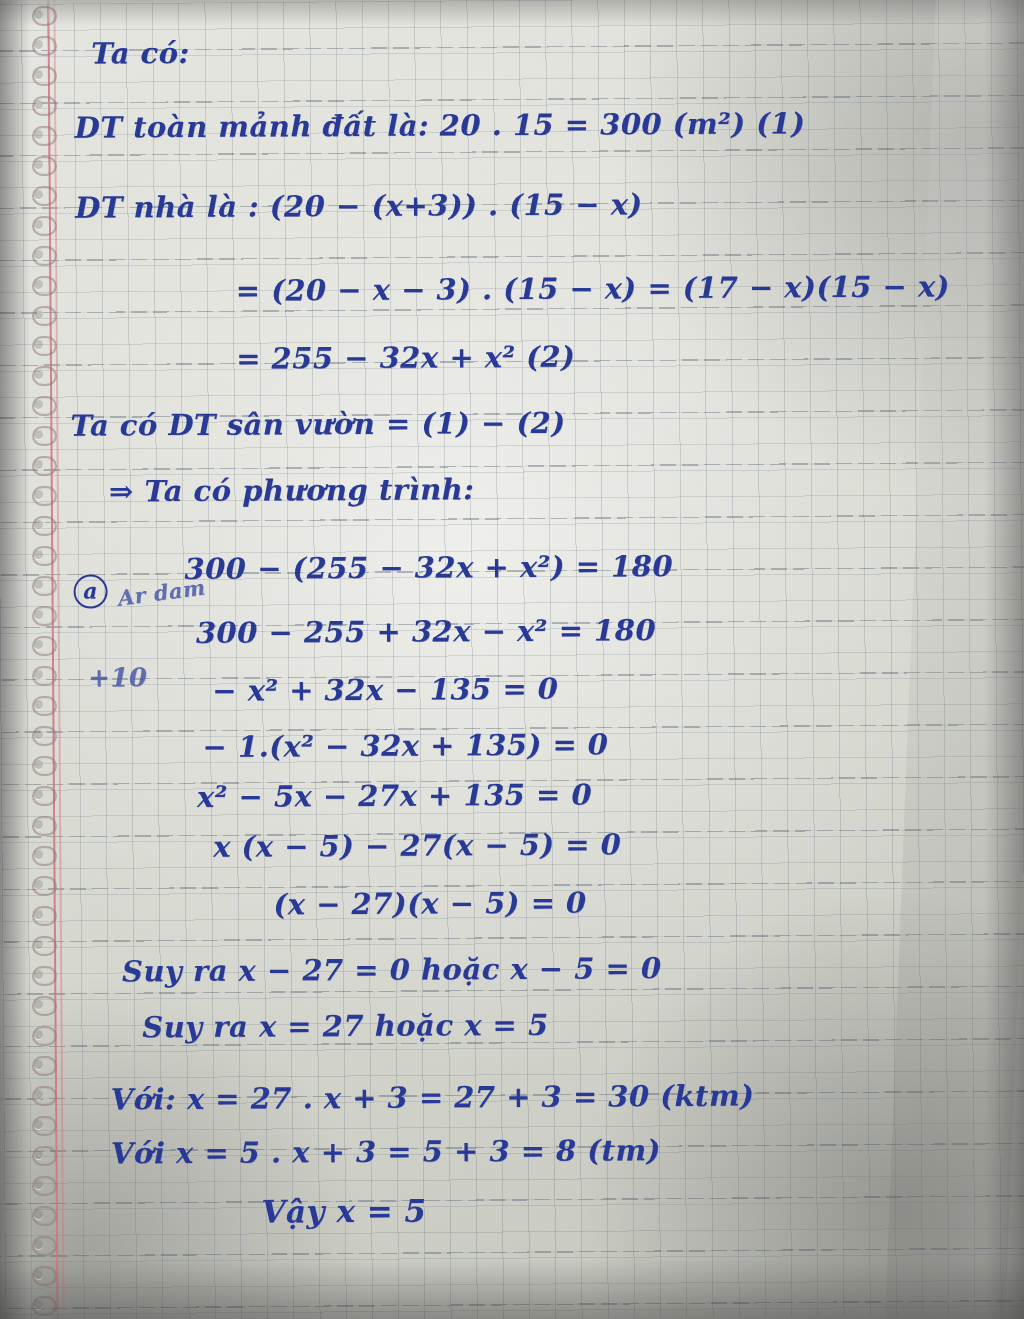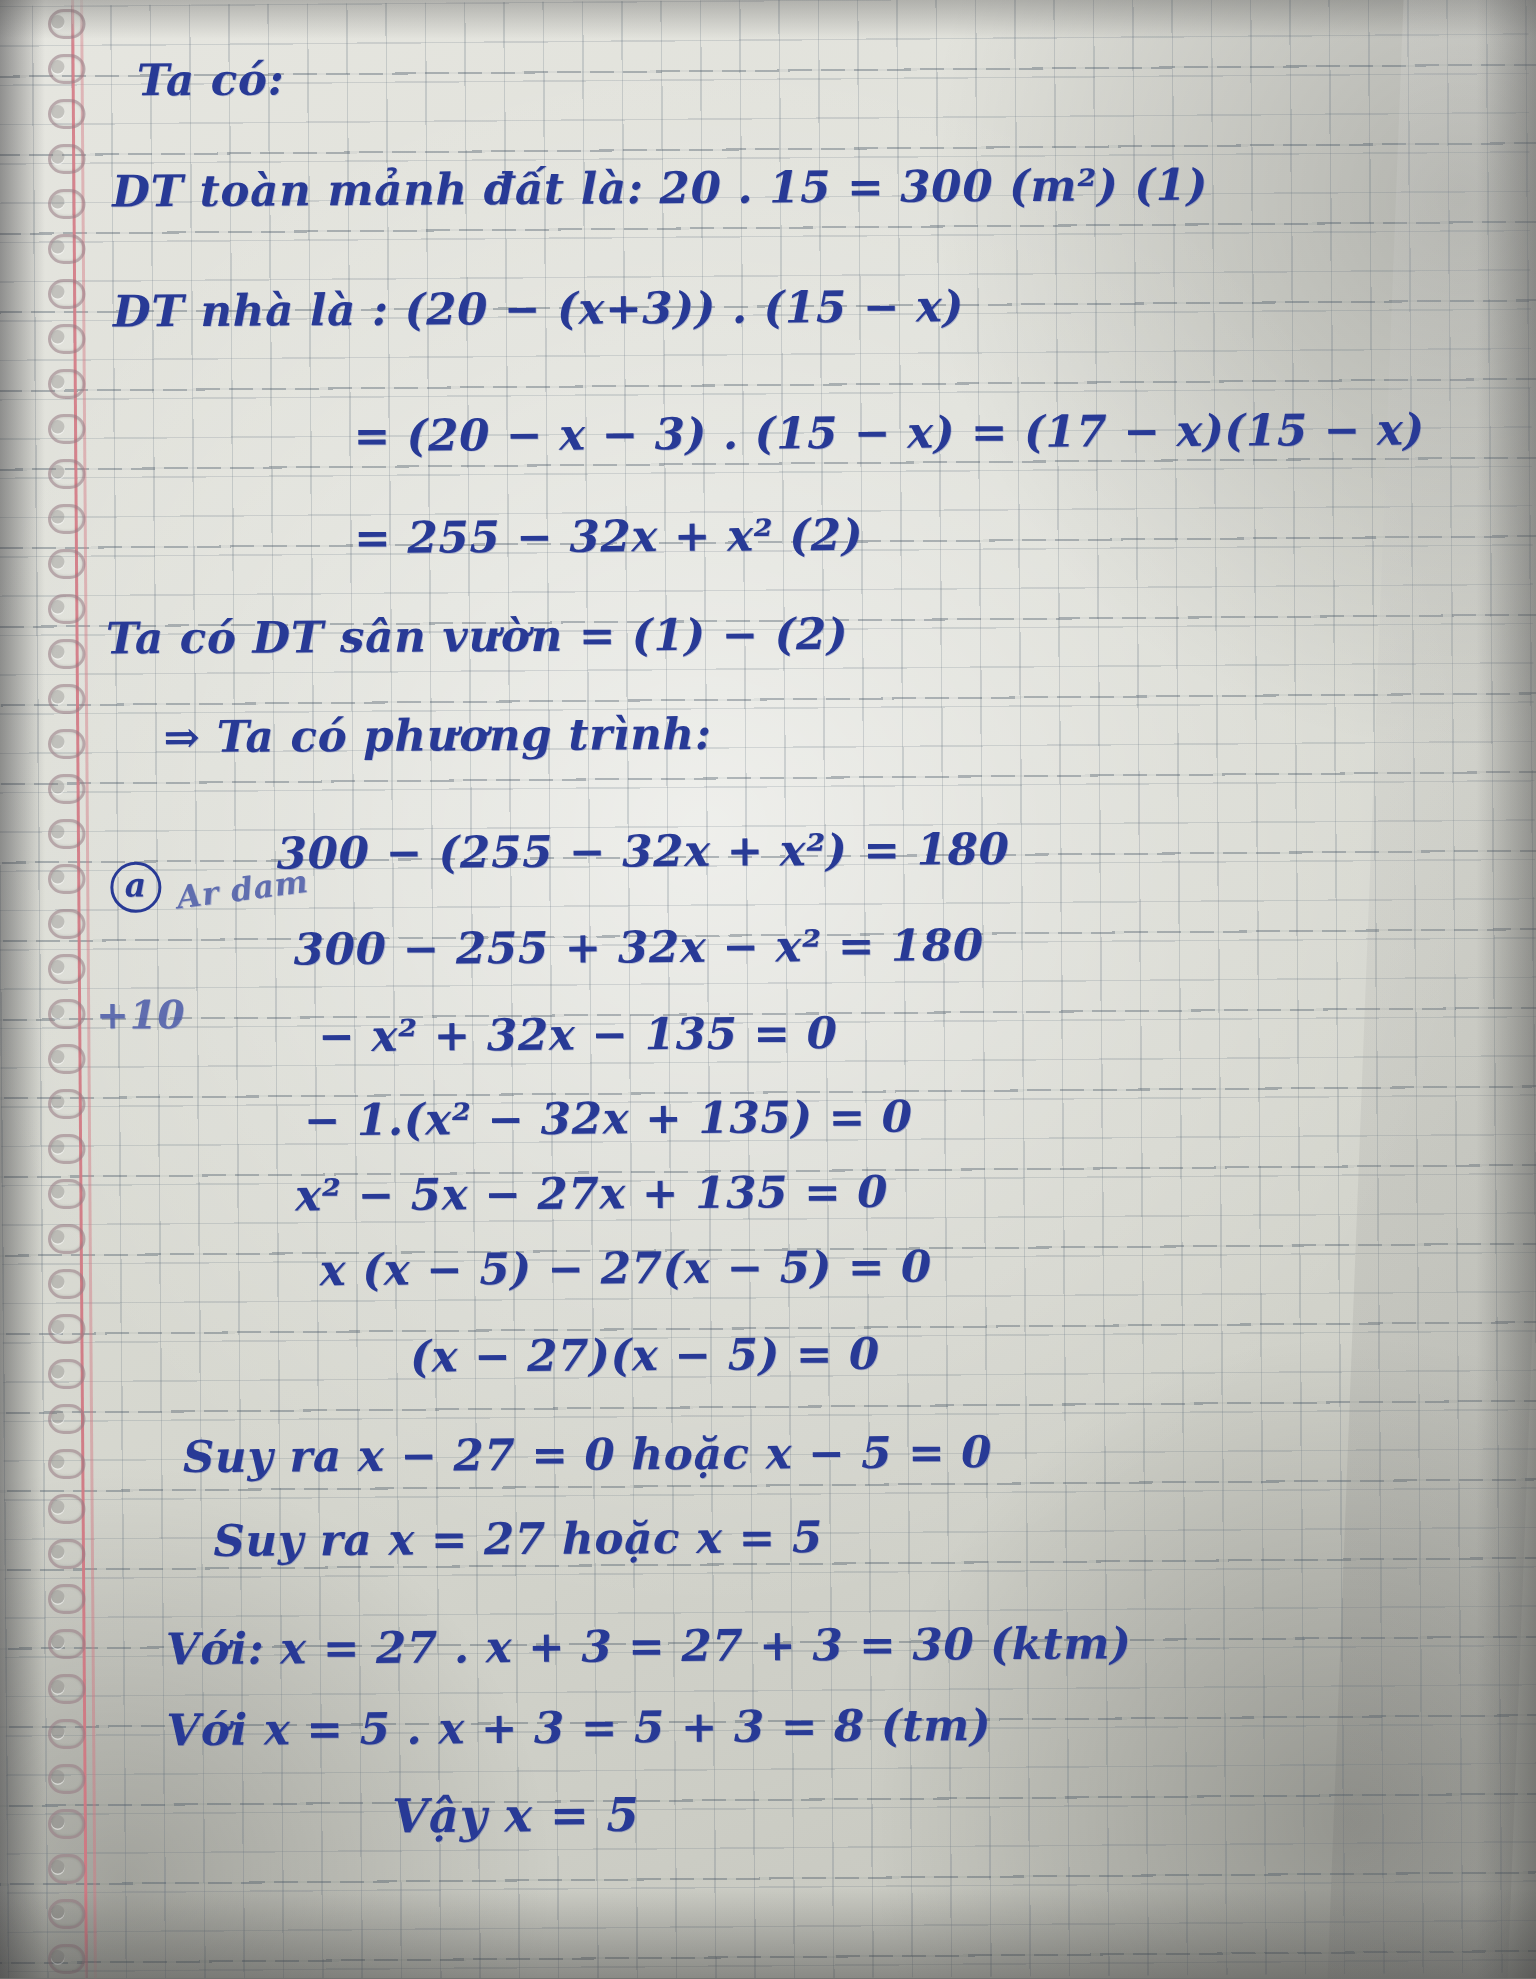--- a/index.html
+++ b/index.html
@@ -291,16 +291,16 @@
     <div class="line lg" style="left:120px; top:952px;">Suy ra  x − 27 = 0  hoặc  x − 5 = 0</div>
     <div class="line lg" style="left:140px; top:1008px;">Suy ra              x = 27   hoặc  x = 5</div>
     <div class="line lg" style="left:108px; top:1080px;">Với:  x = 27 .   x + 3 = 27 + 3 = 30 (ktm)</div>
     <div class="line lg" style="left:108px; top:1134px;">Với  x = 5 .    x + 3 = 5 + 3 = 8 (tm)</div>
     <div class="line xl" style="left:258px; top:1192px;">Vậy  x = 5</div>
 
     <div class="line" style="left:74px; top:572px;">
       <span class="circled">a</span>
     </div>
     <div class="line sm faded" style="left:118px; top:578px; transform:rotate(-7deg);">Ar dam</div>
-    <div class="line md faded" style="left:64px; top:660px;">+10</div>
+    <div class="line md faded" style="left:88px; top:660px;">+10</div>
 
   </div>
 </div>
 
 </body></html>

